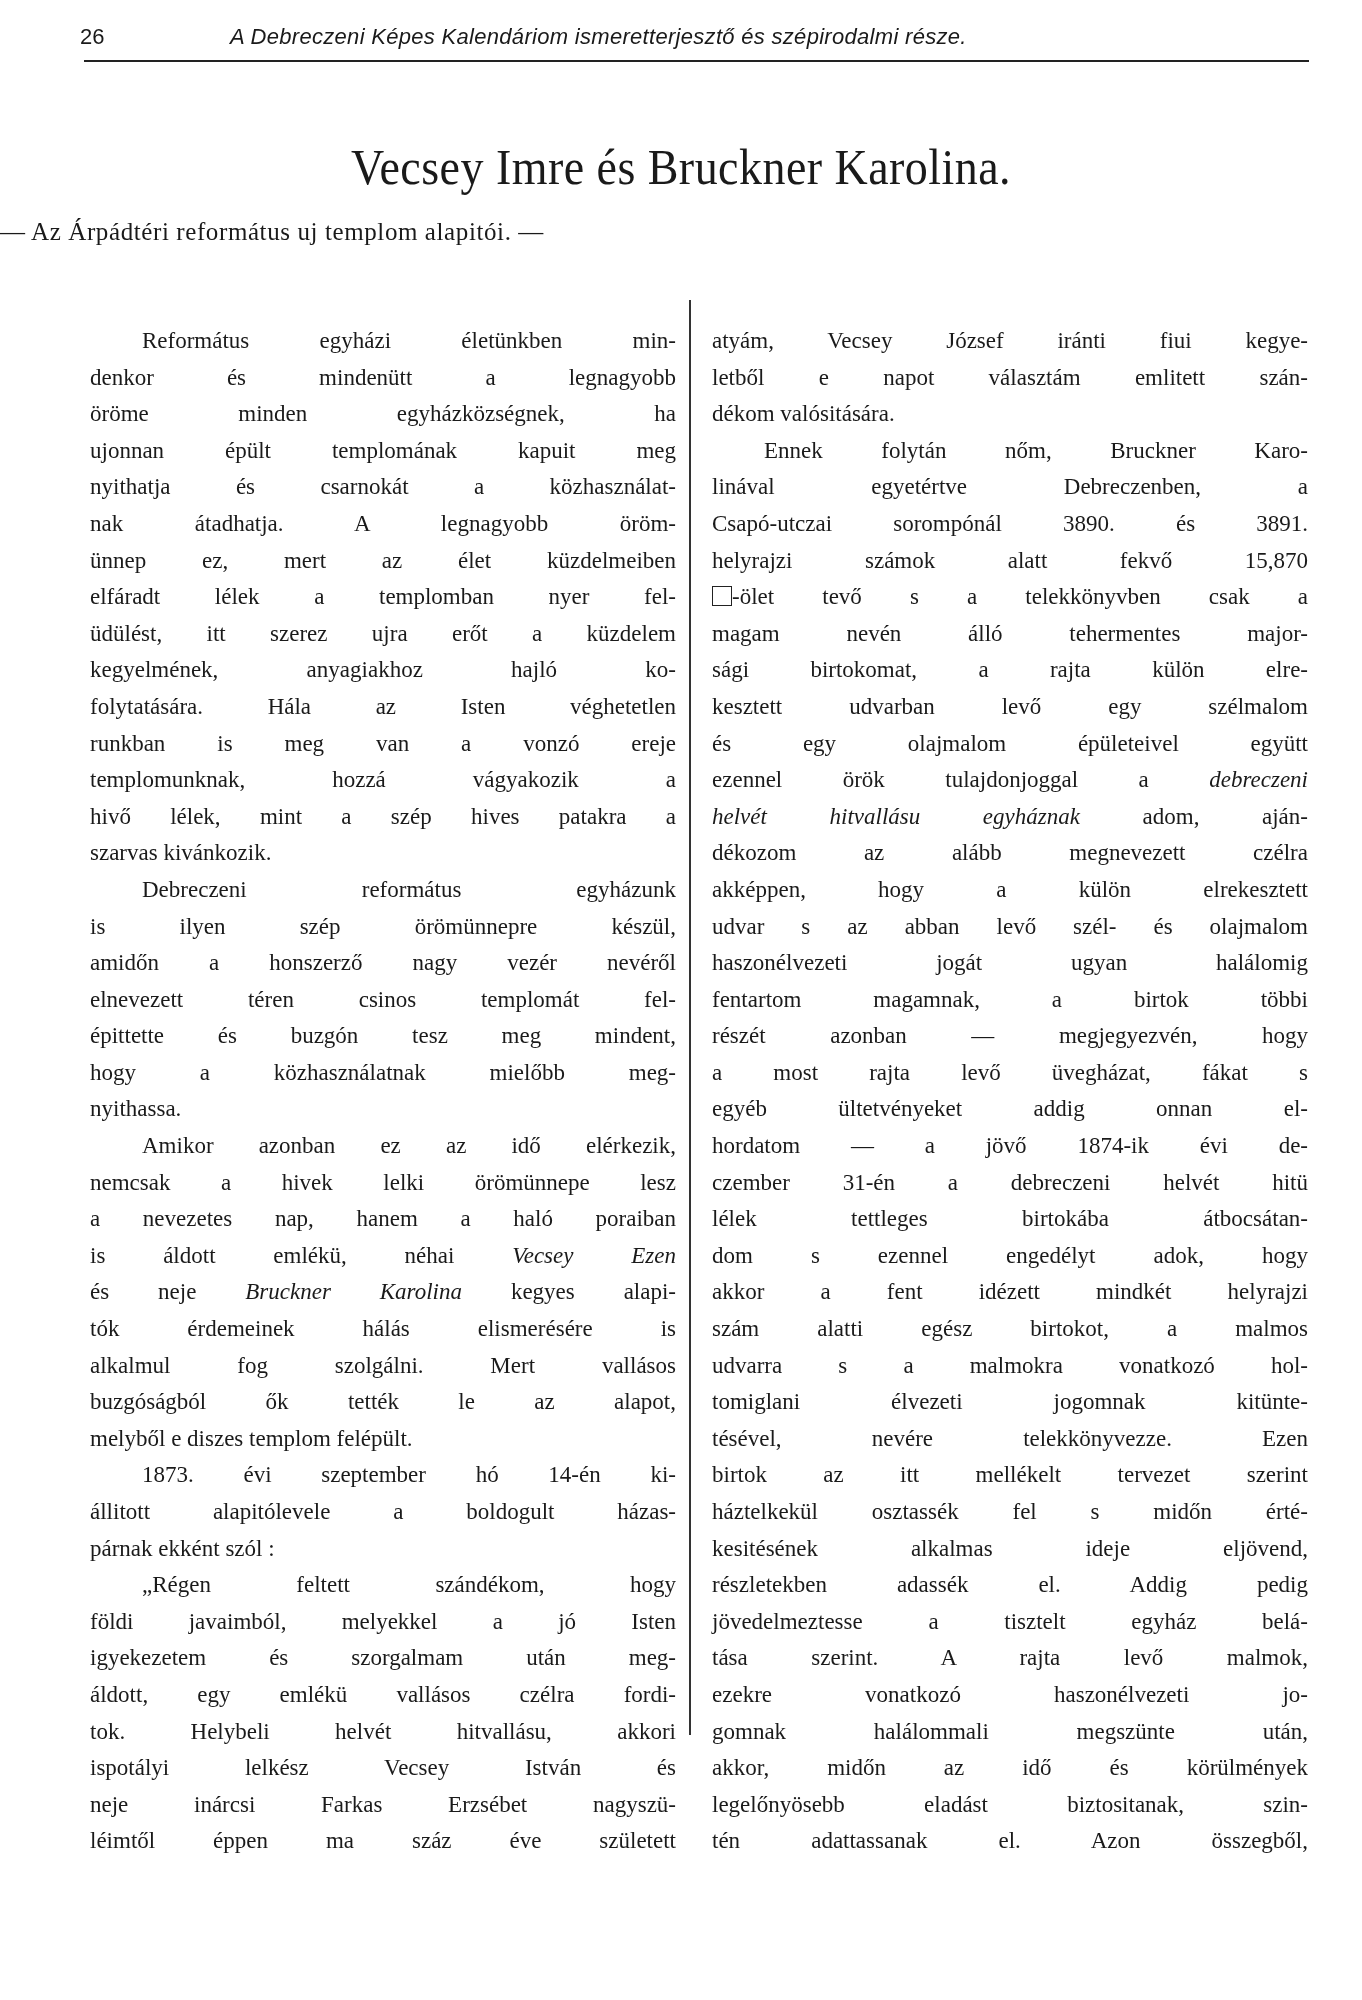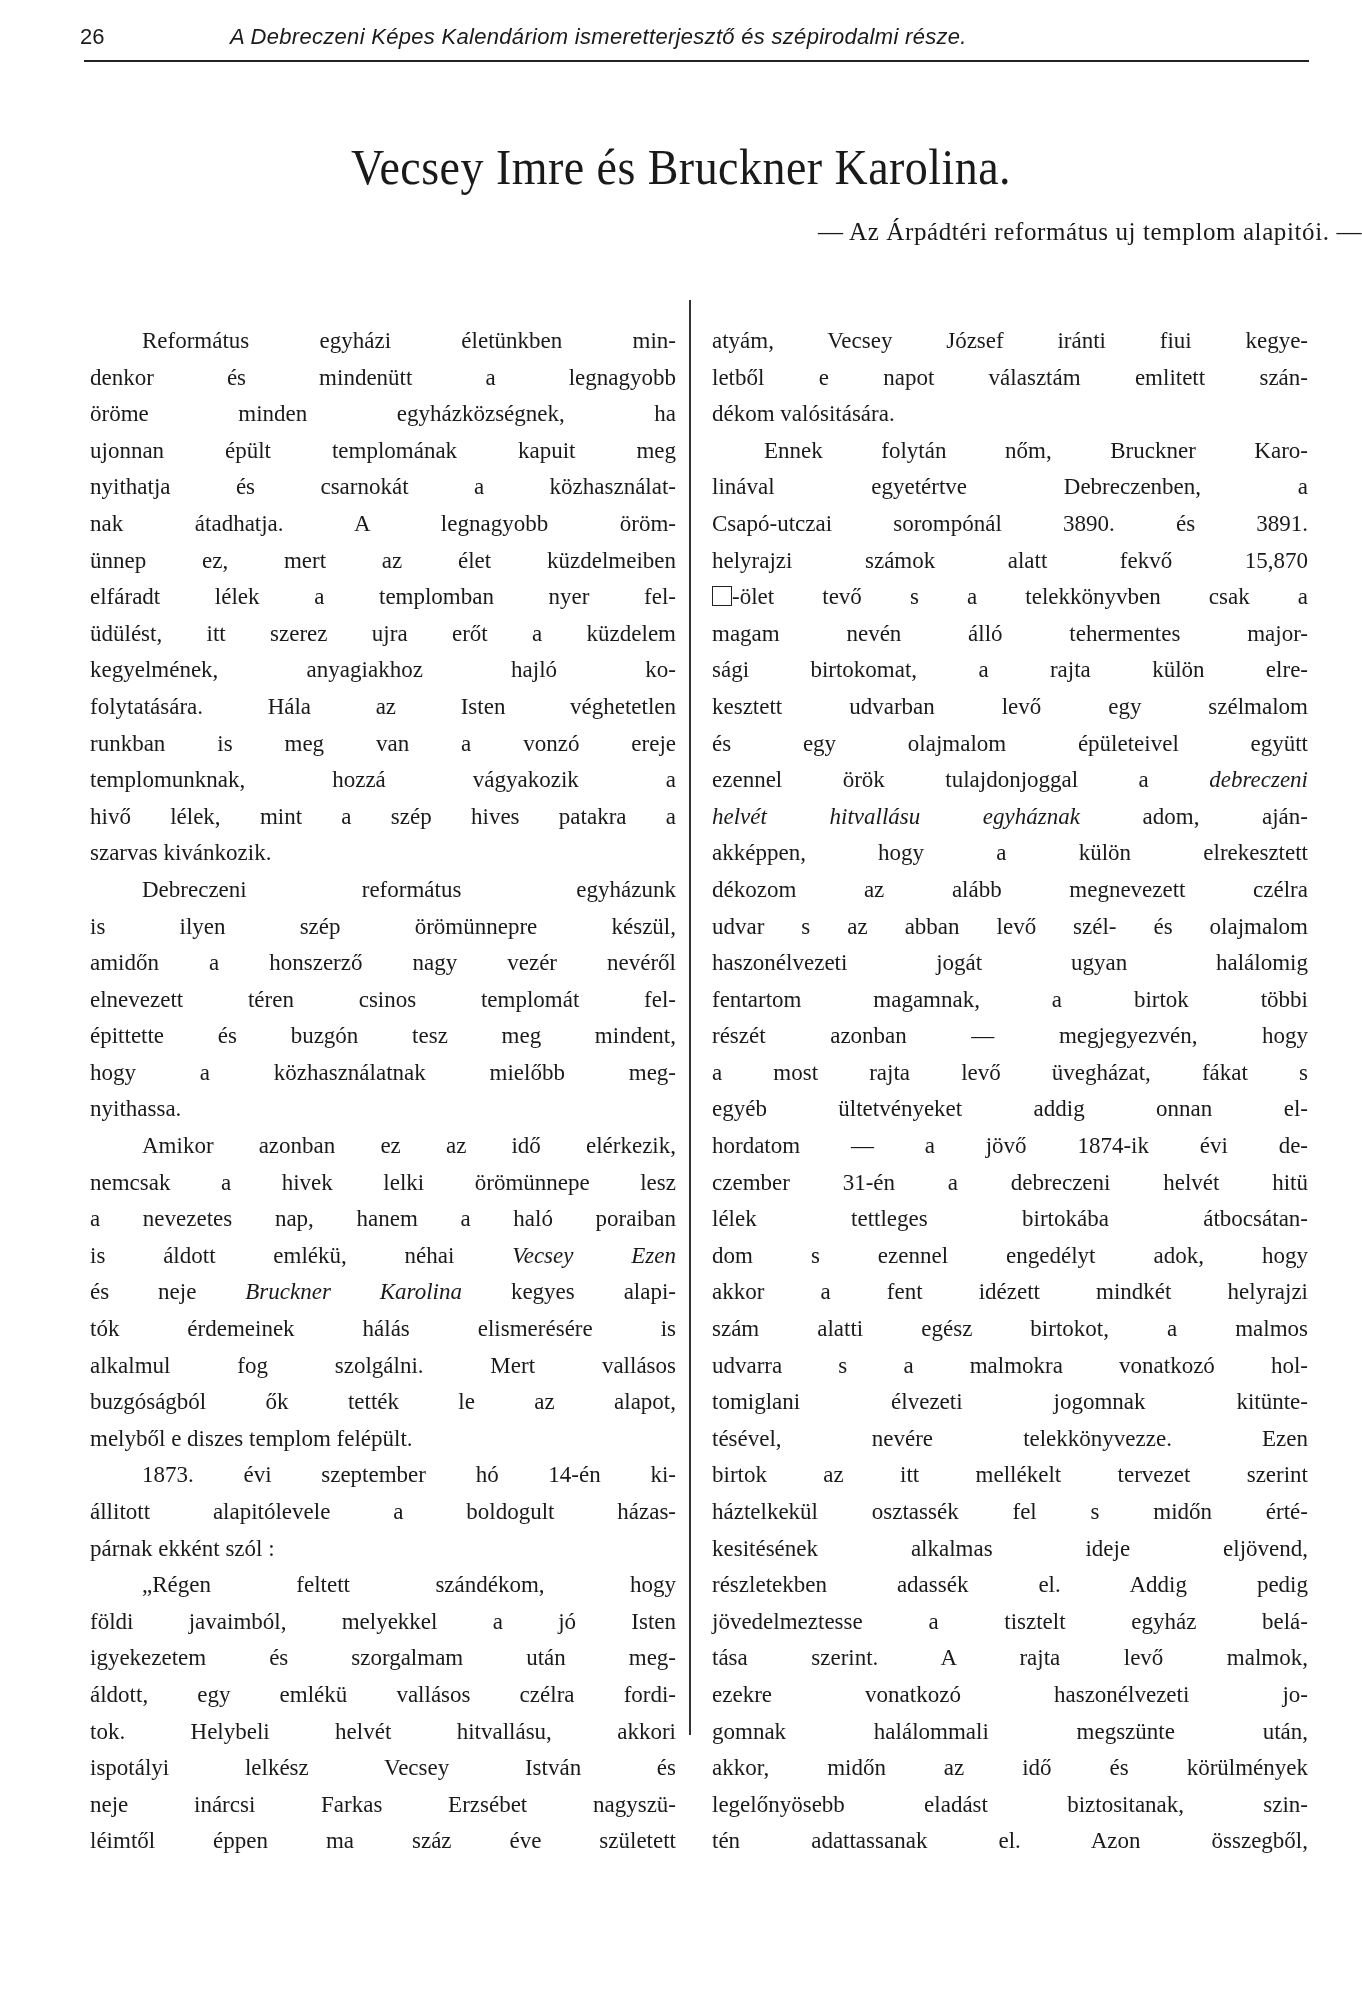--- a/index.html
+++ b/index.html
@@ -17,21 +17,21 @@
   .running-head .head-title { letter-spacing: 0.3px; }
   .head-rule {
     position: absolute; left: 84px; top: 60px; width: 1225px; height: 2px; background: #222;
   }
   .title {
     position: absolute; left: 0; top: 138px; width: 1362px; text-align: center;
     font-family: "Liberation Serif", serif; font-size: 50px; letter-spacing: 0.5px;
     transform: scaleX(0.92); transform-origin: center;
   }
   .subtitle {
-    position: absolute; left: 0; top: 218px; width: 1362px; text-align: right;
+    position: absolute; left: 0; top: 218px; width: 1362px; text-align: left;
     font-family: "Liberation Serif", serif; font-size: 25px; letter-spacing: 0.6px;
   }
   .column {
     position: absolute; top: 296px; width: 600px;
     font-family: "Liberation Serif", serif; font-size: 23px; line-height: 36.6px;
     text-align: justify; hyphens: manual; margin-top: 27px;
   }
   .col-left { left: 90px; width: 586px; }
   .col-right { left: 712px; width: 596px; }
   .column .line { display: block; text-align: justify; text-align-last: justify; white-space: nowrap; }
@@ -110,22 +110,22 @@
     <span class="line">linával egyetértve Debreczenben, a</span>
     <span class="line">Csapó-utczai sorompónál 3890. és 3891.</span>
     <span class="line">helyrajzi számok alatt fekvő 15,870</span>
     <span class="line"><span class="sq"></span>-ölet tevő s a telekkönyvben csak a</span>
     <span class="line">magam nevén álló tehermentes major-</span>
     <span class="line">sági birtokomat, a rajta külön elre-</span>
     <span class="line">kesztett udvarban levő egy szélmalom</span>
     <span class="line">és egy olajmalom épületeivel együtt</span>
     <span class="line">ezennel örök tulajdonjoggal a <em>debreczeni</em></span>
     <span class="line"><em>helvét hitvallásu egyháznak</em> adom, aján-</span>
+    <span class="line">dékozom az alább megnevezett czélra</span>
     <span class="line">akképpen, hogy a külön elrekesztett</span>
-    <span class="line">dékozom az alább megnevezett czélra</span>
     <span class="line">udvar s az abban levő szél- és olajmalom</span>
     <span class="line">haszonélvezeti jogát ugyan halálomig</span>
     <span class="line">fentartom magamnak, a birtok többi</span>
     <span class="line">részét azonban — megjegyezvén, hogy</span>
     <span class="line">a most rajta levő üvegházat, fákat s</span>
     <span class="line">egyéb ültetvényeket addig onnan el-</span>
     <span class="line">hordatom — a jövő 1874-ik évi de-</span>
     <span class="line">czember 31-én a debreczeni helvét hitü</span>
     <span class="line">lélek tettleges birtokába átbocsátan-</span>
     <span class="line">dom s ezennel engedélyt adok, hogy</span>

